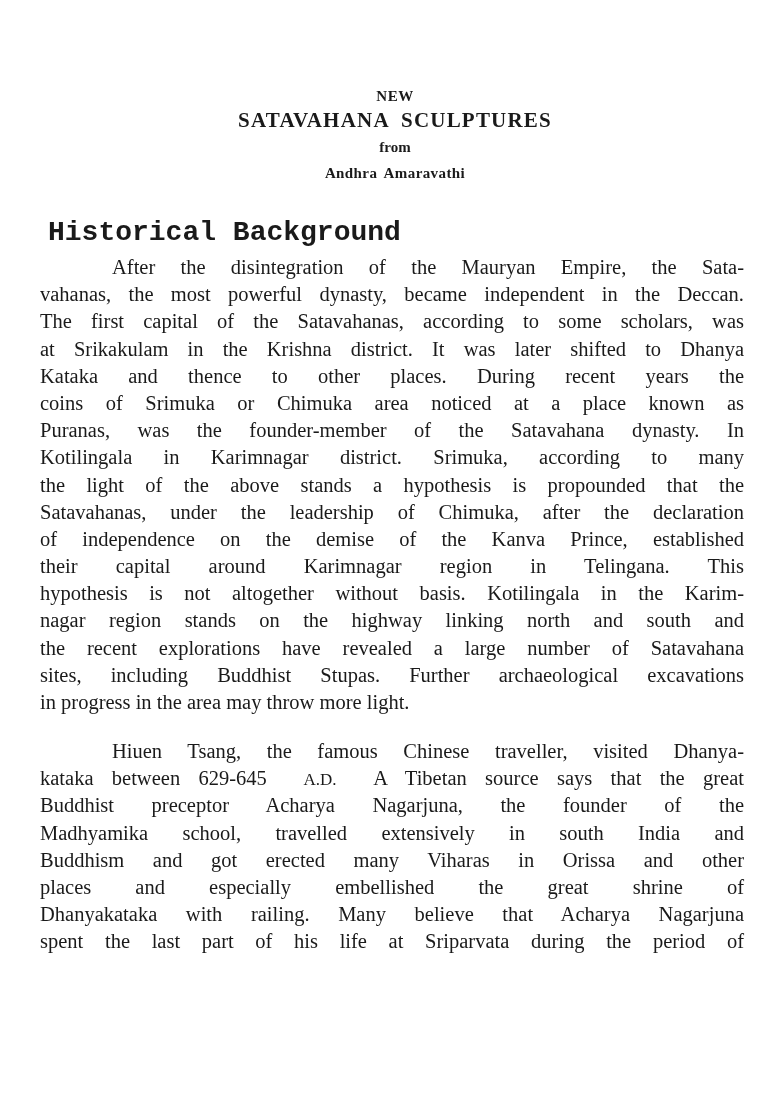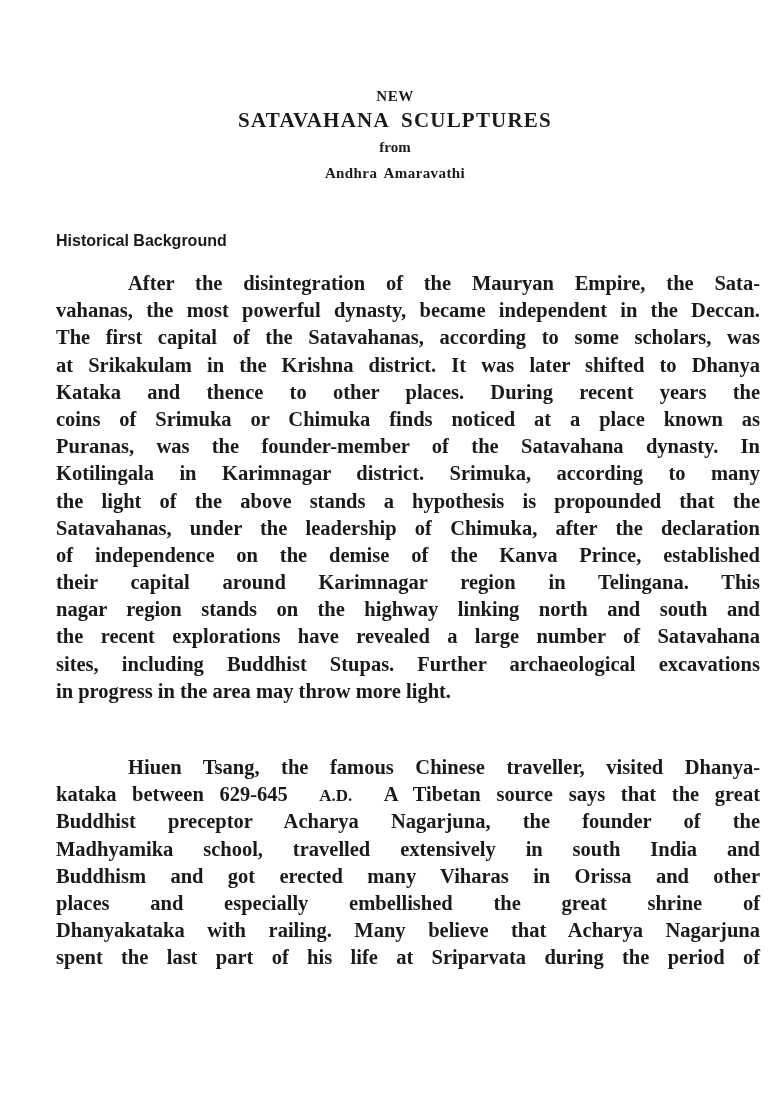--- a/index.html
+++ b/index.html
@@ -52,35 +52,34 @@
       font-size: 15px;
       line-height: 22px;
       margin-top: 4px;
       letter-spacing: 0.4px;
       word-spacing: 3px;
     }
     .section-heading {
       position: absolute;
       top: 211px;
       left: 40px;
-      font-family: Liberation Sans, sans-serif;
+      font-family: Liberation Mono, monospace;
       font-weight: bold;
-      font-size: 16px;
+      font-size: 28px;
       line-height: 28px;
-      margin: 16px;
+      margin: 8px;
     }
     .para {
       position: absolute;
       left: 40px;
       width: 704px;
       font-family: "Liberation Serif", "DejaVu Serif", serif;
       font-size: 20.5px;
       line-height: 27.2px;
-      margin: 16px;
-      font-weight: bold;
+      margin: 0;
     }
     .para .line {
       display: block;
       text-align: justify;
       text-align-last: justify;
       white-space: nowrap;
       height: 27.2px;
       overflow: visible;
     }
     .para .line.first {
@@ -109,27 +108,28 @@
   </div>
 
   <h2 class="section-heading">Historical Background</h2>
 
   <div class="para para-1">
     <span class="line first">After the disintegration of the Mauryan Empire, the Sata-</span>
     <span class="line">vahanas, the most powerful dynasty, became independent in the Deccan.</span>
     <span class="line">The first capital of the Satavahanas, according to some scholars, was</span>
     <span class="line">at Srikakulam in the Krishna district. It was later shifted to Dhanya</span>
     <span class="line">Kataka and thence to other places. During recent years the</span>
-    <span class="line">coins of Srimuka or Chimuka finds noticed at a place known as</span>
+    <span class="line">coins of Srimuka or Chimuka area noticed at a place known as</span>
     <span class="line">Puranas, was the founder-member of the Satavahana dynasty. In</span>
     <span class="line">Kotilingala in Karimnagar district. Srimuka, according to many</span>
     <span class="line">the light of the above stands a hypothesis is propounded that the</span>
     <span class="line">Satavahanas, under the leadership of Chimuka, after the declaration</span>
     <span class="line">of independence on the demise of the Kanva Prince, established</span>
     <span class="line">their capital around Karimnagar region in Telingana. This</span>
+    <span class="line">hypothesis is not altogether without basis. Kotilingala in the Karim-</span>
     <span class="line">nagar region stands on the highway linking north and south and</span>
     <span class="line">the recent explorations have revealed a large number of Satavahana</span>
     <span class="line">sites, including Buddhist Stupas. Further archaeological excavations</span>
     <span class="line last">in progress in the area may throw more light.</span>
   </div>
 
   <div class="para para-2">
     <span class="line first">Hiuen Tsang, the famous Chinese traveller, visited Dhanya-</span>
     <span class="line"><span>kataka between 629-645</span>&nbsp;&nbsp;<span class="smallcaps">A.D.</span>&nbsp;&nbsp;<span>A Tibetan source says that the great</span></span>
     <span class="line">Buddhist preceptor Acharya Nagarjuna, the founder of the</span>

